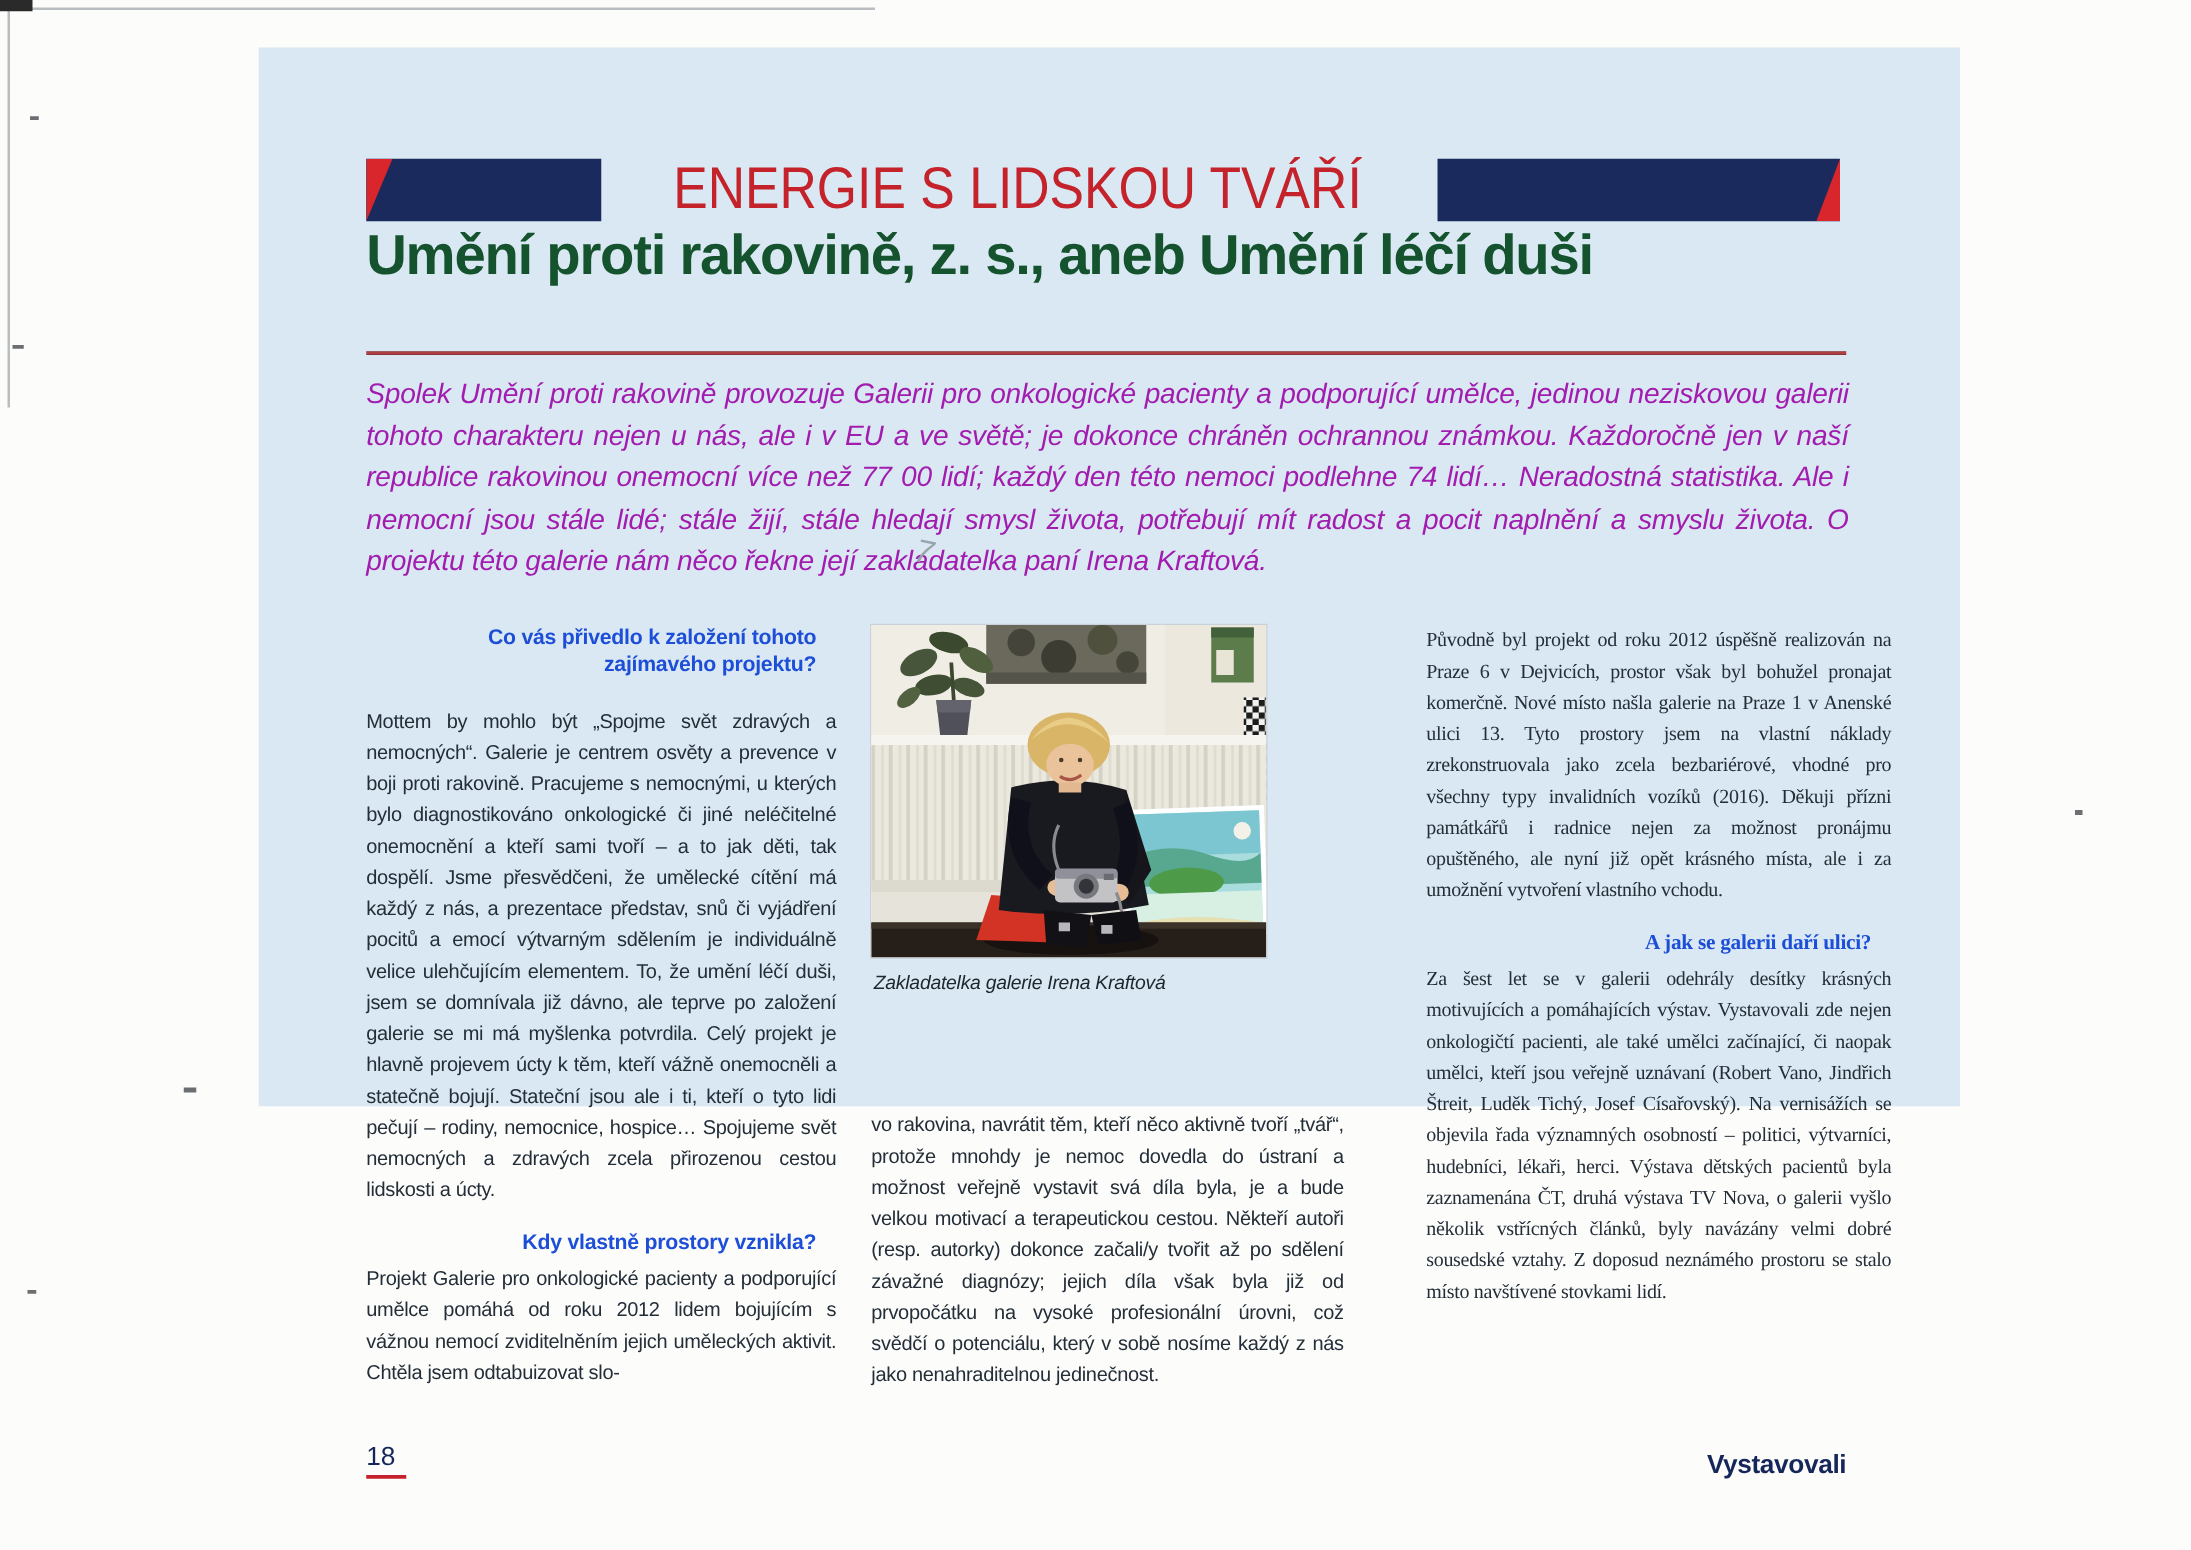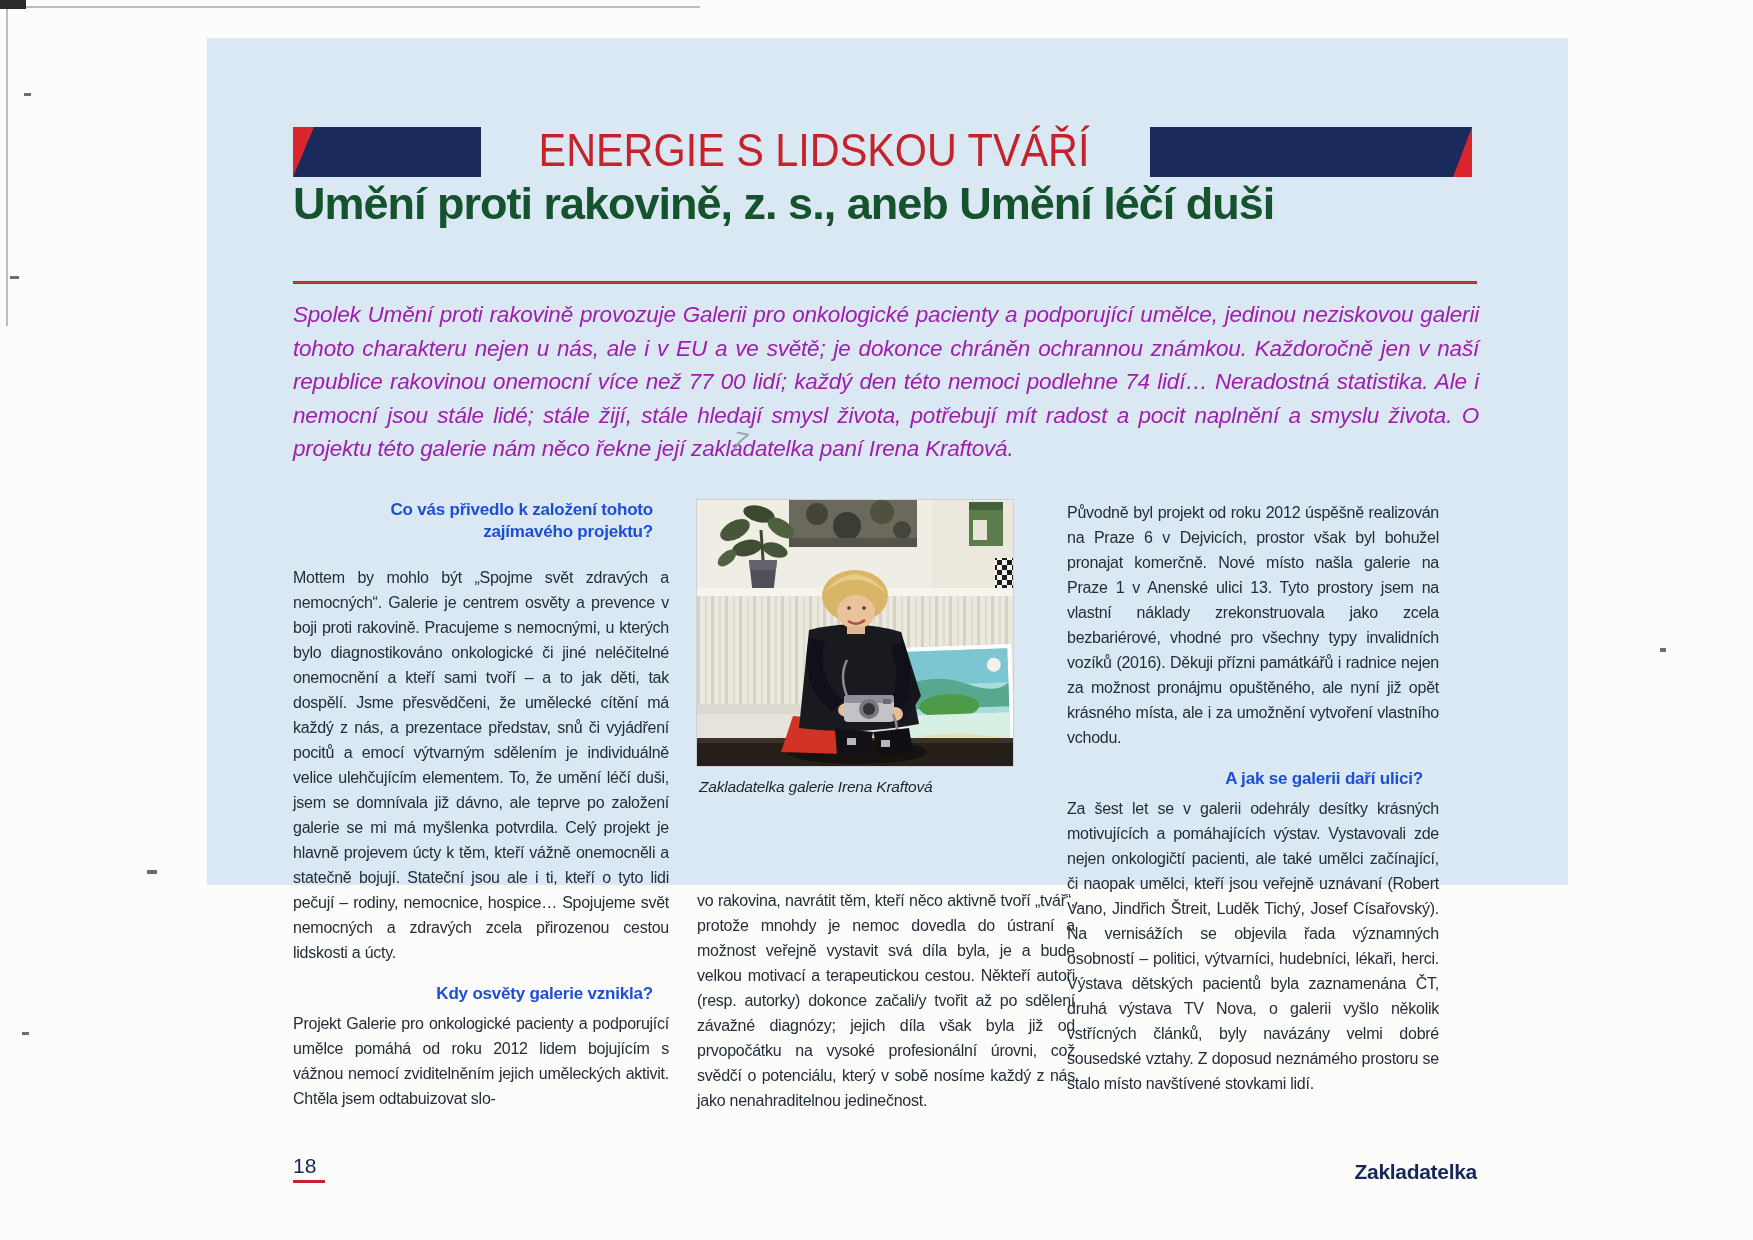--- a/index.html
+++ b/index.html
@@ -78,21 +78,21 @@
     <div class="rule"></div>
 
     <div class="intro">Spolek Umění proti rakovině provozuje Galerii pro onkologické pacienty a podporující umělce, jedinou neziskovou galerii tohoto charakteru nejen u nás, ale i v EU a ve světě; je dokonce chráněn ochrannou známkou. Každoročně jen v naší republice rakovinou onemocní více než 77 00 lidí; každý den této nemoci podlehne 74 lidí… Neradostná statistika. Ale i nemocní jsou stále lidé; stále žijí, stále hledají smysl života, potřebují mít radost a pocit naplnění a smyslu života. O projektu této galerie nám něco řekne její zakladatelka paní Irena Kraftová.</div>
 
     <div class="hand-mark">7</div>
 
     <div class="col" style="left:86px;top:445px;width:376px;">
       <h3>Co vás přivedlo k založení tohoto zajímavého projektu?</h3>
       <div class="h-gap"></div>
       <p>Mottem by mohlo být „Spojme svět zdravých a nemocných“. Galerie je centrem osvěty a prevence v boji proti rakovině. Pracujeme s nemocnými, u kterých bylo diagnostikováno onkologické či jiné neléčitelné onemocnění a kteří sami tvoří – a to jak děti, tak dospělí. Jsme přesvědčeni, že umělecké cítění má každý z nás, a prezentace představ, snů či vyjádření pocitů a emocí výtvarným sdělením je individuálně velice ulehčujícím elementem. To, že umění léčí duši, jsem se domnívala již dávno, ale teprve po založení galerie se mi má myšlenka potvrdila. Celý projekt je hlavně projevem úcty k těm, kteří vážně onemocněli a statečně bojují. Stateční jsou ale i ti, kteří o tyto lidi pečují – rodiny, nemocnice, hospice… Spojujeme svět nemocných a zdravých zcela přirozenou cestou lidskosti a úcty.</p>
-      <h3 class="later">Kdy osvěty galerie vznikla?</h3>
+      <h3 class="later">Kdy vlastně prostory vznikla?</h3>
       <p>Projekt Galerie pro onkologické pacienty a podporující umělce pomáhá od roku 2012 lidem bojujícím s vážnou nemocí zviditelněním jejich uměleckých aktivit. Chtěla jsem odtabuizovat slo-</p>
     </div>
 
     <div class="photo">
       <svg width="316" height="266" viewBox="0 0 316 266">
         <defs>
           <pattern id="flutes" width="14" height="12" patternUnits="userSpaceOnUse">
             <rect width="14" height="12" fill="#ebe8de"></rect>
             <rect x="0" width="3" height="12" fill="#d4d1c5"></rect>
             <rect x="8" width="2" height="12" fill="#dedbd0"></rect>
@@ -187,26 +187,26 @@
           <rect x="150" y="238" width="9" height="7" fill="#b8b8bc"></rect>
           <rect x="184" y="240" width="9" height="7" fill="#b8b8bc"></rect>
         </g>
       </svg>
     </div>
     <div class="caption">Zakladatelka galerie Irena Kraftová</div>
     <div class="col" style="left:490px;top:850px;width:378px;">
       <p>vo rakovina, navrátit těm, kteří něco aktivně tvoří „tvář“, protože mnohdy je nemoc dovedla do ústraní a možnost veřejně vystavit svá díla byla, je a bude velkou motivací a terapeutickou cestou. Někteří autoři (resp. autorky) dokonce začali/y tvořit až po sdělení závažné diagnózy; jejich díla však byla již od prvopočátku na vysoké profesionální úrovni, což svědčí o potenciálu, který v sobě nosíme každý z nás jako nenahraditelnou jedinečnost.</p>
     </div>
 
-    <div class="col" style="left:860px;top:462px;width:372px;">
+    <div class="col" style="left:934px;top:462px;width:372px;font-family:Liberation Serif, serif;">
       <p>Původně byl projekt od roku 2012 úspěšně realizován na Praze 6 v Dejvicích, prostor však byl bohužel pronajat komerčně. Nové místo našla galerie na Praze 1 v Anenské ulici 13. Tyto prostory jsem na vlastní náklady zrekonstruovala jako zcela bezbariérové, vhodné pro všechny typy invalidních vozíků (2016). Děkuji přízni památkářů i radnice nejen za možnost pronájmu opuštěného, ale nyní již opět krásného místa, ale i za umožnění vytvoření vlastního vchodu.</p>
       <h3 class="later">A jak se galerii daří ulici?</h3>
       <p>Za šest let se v galerii odehrály desítky krásných motivujících a pomáhajících výstav. Vystavovali zde nejen onkologičtí pacienti, ale také umělci začínající, či naopak umělci, kteří jsou veřejně uznávaní (Robert Vano, Jindřich Štreit, Luděk Tichý, Josef Císařovský). Na vernisážích se objevila řada významných osobností – politici, výtvarníci, hudebníci, lékaři, herci. Výstava dětských pacientů byla zaznamenána ČT, druhá výstava TV Nova, o galerii vyšlo několik vstřícných článků, byly navázány velmi dobré sousedské vztahy. Z doposud neznámého prostoru se stalo místo navštívené stovkami lidí.</p>
     </div>
 
     <div class="pagenum">
       <span>18</span>
       <span class="uline"></span>
     </div>
-    <div class="magname">Zakladatelka</div>
+    <div class="magname">Vystavovali</div>
 
   </div>
 </div>
 
 </body></html>

